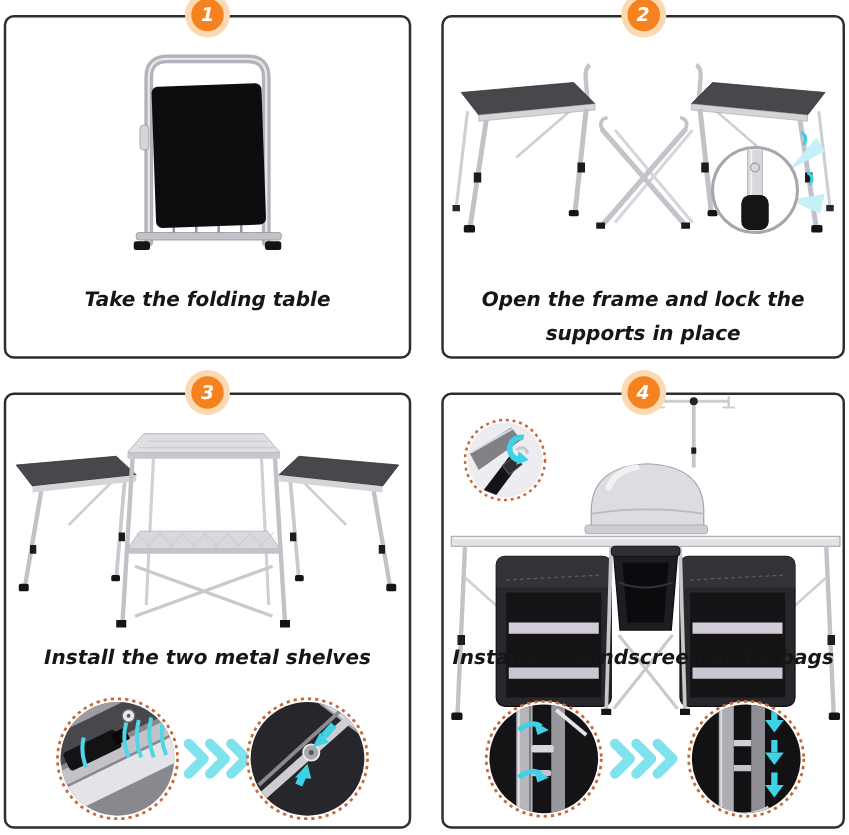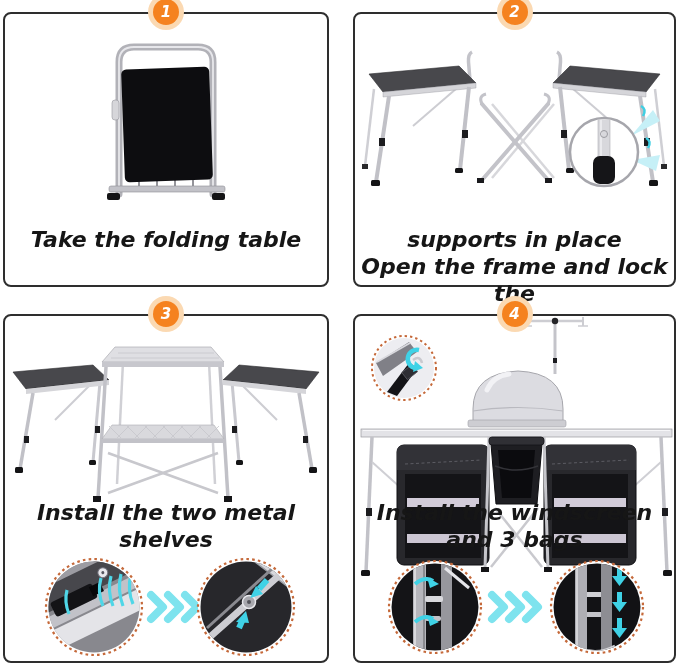--- a/index.html
+++ b/index.html
@@ -9,23 +9,23 @@
   .panel svg{position:absolute;top:0;left:0;overflow:visible;}
   #p1{left:3px;top:12px;width:322px;height:271px;}
   #p2{left:353px;top:12px;width:319px;height:271px;}
   #p3{left:3px;top:314px;width:322px;height:345px;}
   #p4{left:353px;top:314px;width:319px;height:345px;}
   .badge{position:absolute;top:-2px;left:50%;transform:translate(-50%,-50%);
          width:26px;height:26px;border-radius:50%;background:#F5821F;
          box-shadow:0 0 0 5px #FBD9B2;display:flex;align-items:center;justify-content:center;
          color:#fff;font-size:15px;font-weight:bold;font-style:italic;z-index:3;}
   .caption{position:absolute;left:0;right:0;text-align:center;
-           font-size:22px;line-height:27px;font-weight:bold;font-style:italic;color:#161616;z-index:2;}
+           font-size:16px;line-height:27px;font-weight:bold;font-style:italic;color:#161616;z-index:2;}
   .cap12{top:212px;}
-  .cap34{top:183px;}
+  .cap34{top:196px;}
   .caption div:empty{display:none;}
 </style>
 </head>
 <body>
 
 <div class="canvas">
 
   <div class="panel" id="p1">
     <div class="badge">
       <span>1</span>
@@ -95,22 +95,22 @@
         <circle cx="249" cy="138" r="34" fill="#ffffff" stroke="#a6a6ac" stroke-width="2.5"></circle>
         <g clip-path="url(#p2c)">
           <rect x="243" y="104" width="12" height="72" fill="#d8d8dc" stroke="#a0a0a6" stroke-width="0.5"></rect>
           <line x1="246" y1="104" x2="246" y2="176" stroke="#f0f0f3" stroke-width="1.5"></line>
           <circle cx="249" cy="120" r="3.5" fill="none" stroke="#9a9aa0" stroke-width="1"></circle>
           <rect x="238" y="142" width="22" height="28" rx="7" fill="#151518"></rect>
         </g>
       </g>
     </svg>
     <div class="caption cap12">
+      <div>Open the frame and lock the</div>
       <div>supports in place</div>
-      <div>Open the frame and lock the</div>
     </div>
   </div>
 
   <div class="panel" id="p3">
     <div class="badge">
       <span>3</span>
     </div>
     <svg width="322" height="345" viewBox="0 0 322 345">
       <defs>
         <clipPath id="p3cl">

